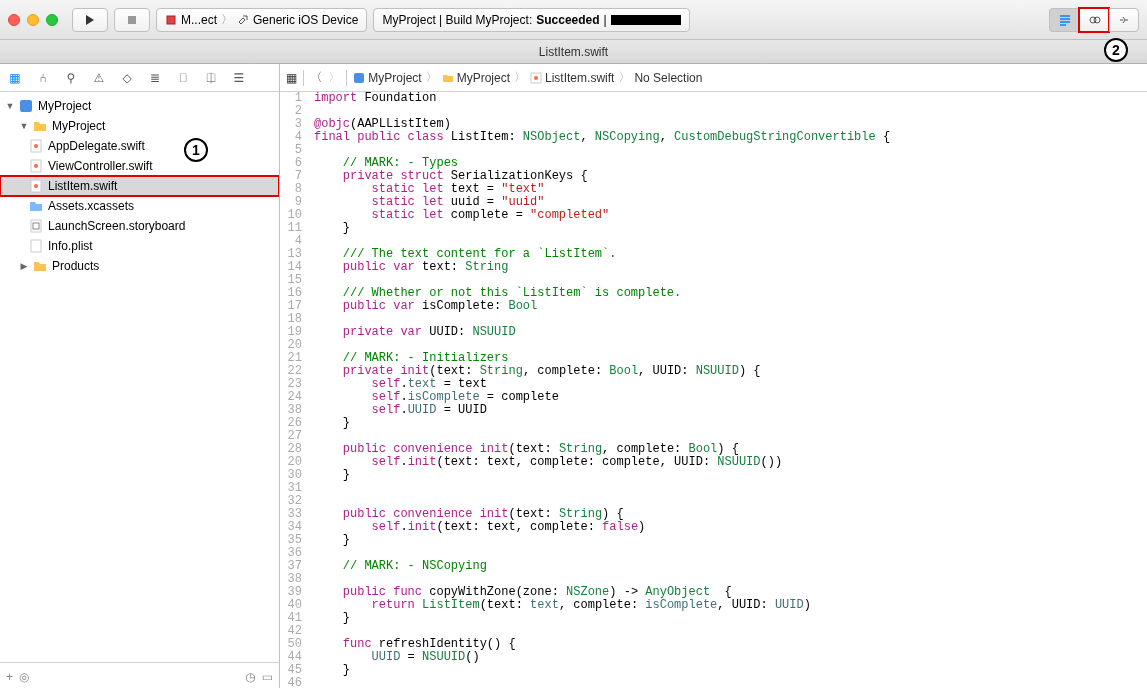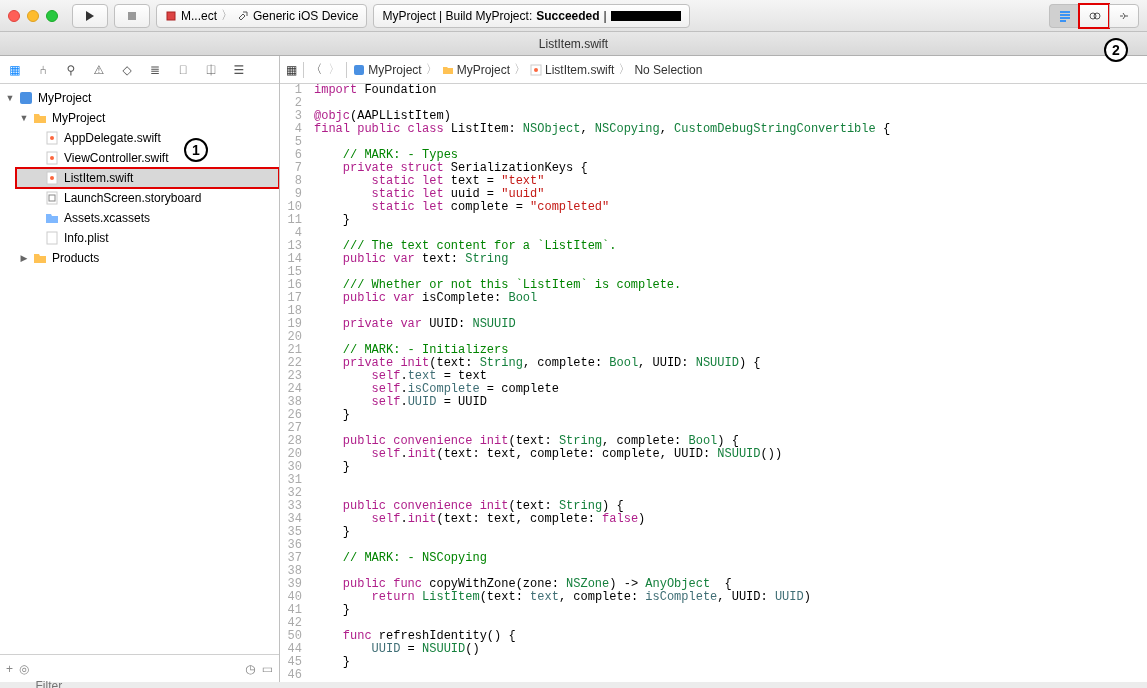--- a/index.html
+++ b/index.html
@@ -1,19 +1,19 @@
 <!DOCTYPE html>
 <html><head>
 <meta charset="utf-8">
 <style>
 * { box-sizing: border-box; margin: 0; padding: 0; }
 body { font-family: -apple-system, "Helvetica Neue", Arial, sans-serif; font-size: 12px; background: #ececec; width: 1147px; height: 688px; overflow: hidden; position: relative; }
 
 
-.toolbar { height: 32px; background: linear-gradient(#f5f5f5, #e3e3e3); border-bottom: 1px solid #c0c0c0; display: flex; align-items: center; padding: 0 8px; gap: 6px; }
+.toolbar { height: 40px; background: linear-gradient(#f5f5f5, #e3e3e3); border-bottom: 1px solid #c0c0c0; display: flex; align-items: center; padding: 0 8px; gap: 6px; }
 .traffic { display: flex; gap: 7px; margin-right: 8px; }
 .tl { width: 12px; height: 12px; border-radius: 50%; }
 .tl.close { background: #ff5f57; border: 0.5px solid #e0443e; }
 .tl.min { background: #febc2e; border: 0.5px solid #dea123; }
 .tl.max { background: #28c840; border: 0.5px solid #1aab29; }
 .tbtn { width: 36px; height: 24px; border: 1px solid #c0c0c0; border-radius: 4px; background: linear-gradient(#fff,#f0f0f0); display: flex; align-items: center; justify-content: center; }
 .tbtn svg { width: 12px; height: 12px; }
 .scheme-pill { height: 24px; border: 1px solid #c0c0c0; border-radius: 4px; background: linear-gradient(#fff,#f0f0f0); display: flex; align-items: center; padding: 0 8px; gap: 4px; font-size: 12px; }
 .status-pill { height: 24px; border: 1px solid #c0c0c0; border-radius: 4px; background: linear-gradient(#fff,#f0f0f0); display: flex; align-items: center; padding: 0 8px; gap: 4px; font-size: 12px; flex: 0 0 auto; }
 .status-pill .blackbox { width: 70px; height: 10px; background: #000; display:inline-block;}
@@ -35,21 +35,21 @@
 .sidebar { width: 280px; border-right: 1px solid #c0c0c0; background: #fff; display: flex; flex-direction: column; }
 .sidebar-tabs { height: 28px; border-bottom: 1px solid #d0d0d0; display: flex; align-items: center; padding: 0 6px; gap: 10px; color: #555; }
 .sidebar-tabs .st { width: 18px; height: 18px; display: flex; align-items: center; justify-content: center; }
 .sidebar-tabs .st.active { color: #0a84ff; }
 .tree { flex: 1; overflow: auto; padding: 4px 0; font-size: 12px; }
 .tree-row { height: 20px; display: flex; align-items: center; padding: 0 4px; cursor: default; }
 .tree-row.selected { background: #d8d8d8; }
 .tree-row.highlight-red { background: #d8d8d8; }
 .disclosure { width: 12px; height: 12px; display: inline-flex; align-items: center; justify-content: center; margin-right: 2px; color: #666; font-size: 9px; }
 .fi { width: 16px; height: 16px; margin-right: 4px; display:inline-flex; align-items:center; justify-content:center; }
-.indent-0 { padding-left: 4px; } .indent-1 { padding-left: 18px; } .indent-2 { padding-left: 14px; margin-left: 16px; }
+.indent-0 { padding-left: 4px; } .indent-1 { padding-left: 18px; } .indent-2 { padding-left: 14px; }
 .sidebar-footer { height: 28px; border-top: 1px solid #d0d0d0; display: flex; align-items: center; padding: 0 6px; gap: 6px; color: #888; font-size: 12px; }
 .sidebar-footer input { border: none; outline: none; flex: 1; font-size: 12px; background: transparent; margin-top: 35px; }
 
 
 .editor-area { flex: 1; display: flex; flex-direction: column; background: #fff; }
 .jumpbar { height: 28px; border-bottom: 1px solid #d0d0d0; display: flex; align-items: center; padding: 0 6px; gap: 6px; font-size: 12px; color: #333; }
 .jumpbar .jb-sep { color: #999; margin: 0 2px; }
 .jumpbar .crumb { display: flex; align-items: center; gap: 3px; }
 .code-wrap { flex: 1; display: flex; overflow: auto; font-family: Menlo, Monaco, "Courier New", monospace; font-size: 12px; line-height: 13px; }
 .gutter { width: 30px; text-align: right; padding-right: 8px; color: #aaa; user-select: none; }
@@ -188,34 +188,34 @@
               <rect x="2" y="1" width="10" height="12" fill="#fff" stroke="#ccc"></rect>
               <circle cx="7" cy="7" r="2" fill="#fc673f"></circle>
             </svg>
           </span>
           <span>ListItem.swift</span>
         </div>
         <div class="tree-row indent-2">
           <span class="disclosure"></span>
           <span class="fi">
             <svg width="14" height="14">
+              <path d="M1 3 H6 L7 5 H13 V12 H1 Z" fill="#7fb8ff"></path>
+            </svg>
+          </span>
+          <span>Assets.xcassets</span>
+        </div>
+        <div class="tree-row indent-2">
+          <span class="disclosure"></span>
+          <span class="fi">
+            <svg width="14" height="14">
               <rect x="2" y="1" width="10" height="12" fill="#fff" stroke="#ccc"></rect>
               <rect x="4" y="4" width="6" height="6" fill="none" stroke="#888"></rect>
             </svg>
           </span>
           <span>LaunchScreen.storyboard</span>
-        </div>
-        <div class="tree-row indent-2">
-          <span class="disclosure"></span>
-          <span class="fi">
-            <svg width="14" height="14">
-              <path d="M1 3 H6 L7 5 H13 V12 H1 Z" fill="#7fb8ff"></path>
-            </svg>
-          </span>
-          <span>Assets.xcassets</span>
         </div>
         <div class="tree-row indent-2">
           <span class="disclosure"></span>
           <span class="fi">
             <svg width="14" height="14">
               <rect x="2" y="1" width="10" height="12" fill="#fff" stroke="#ccc"></rect>
             </svg>
           </span>
           <span>Info.plist</span>
         </div>

